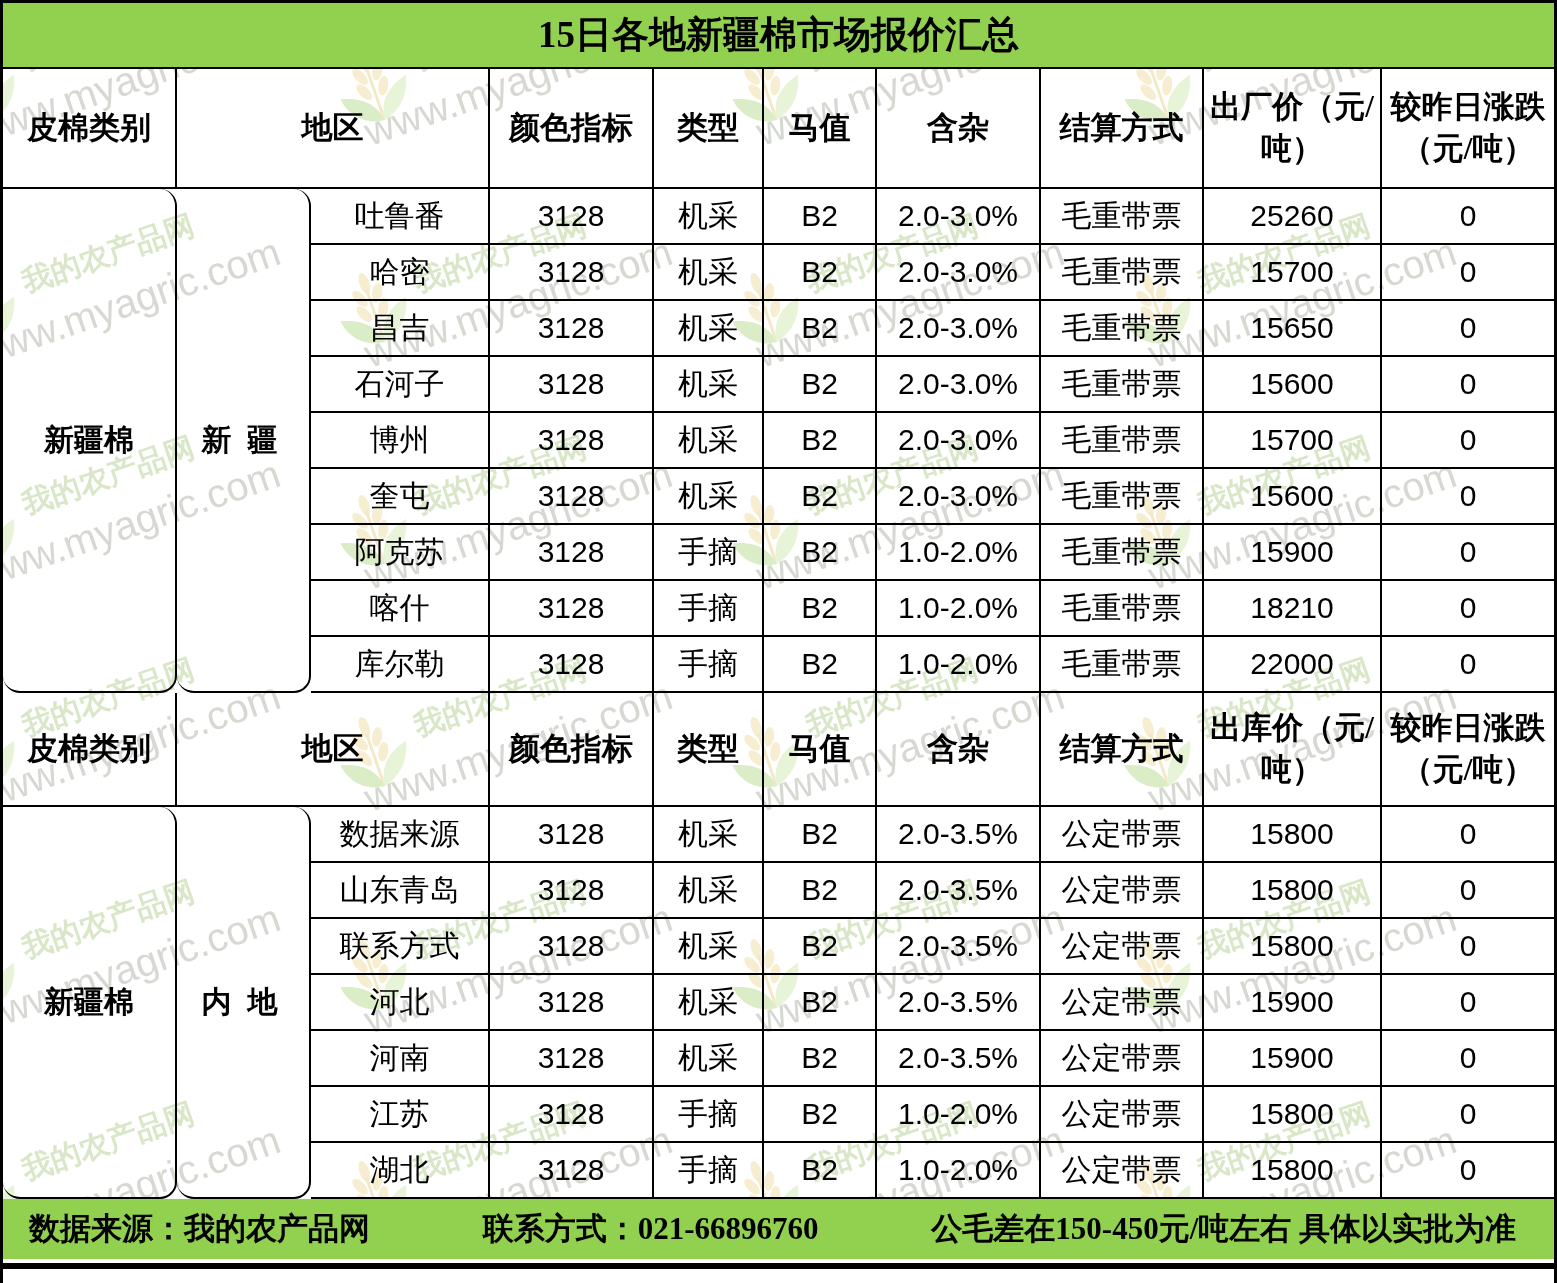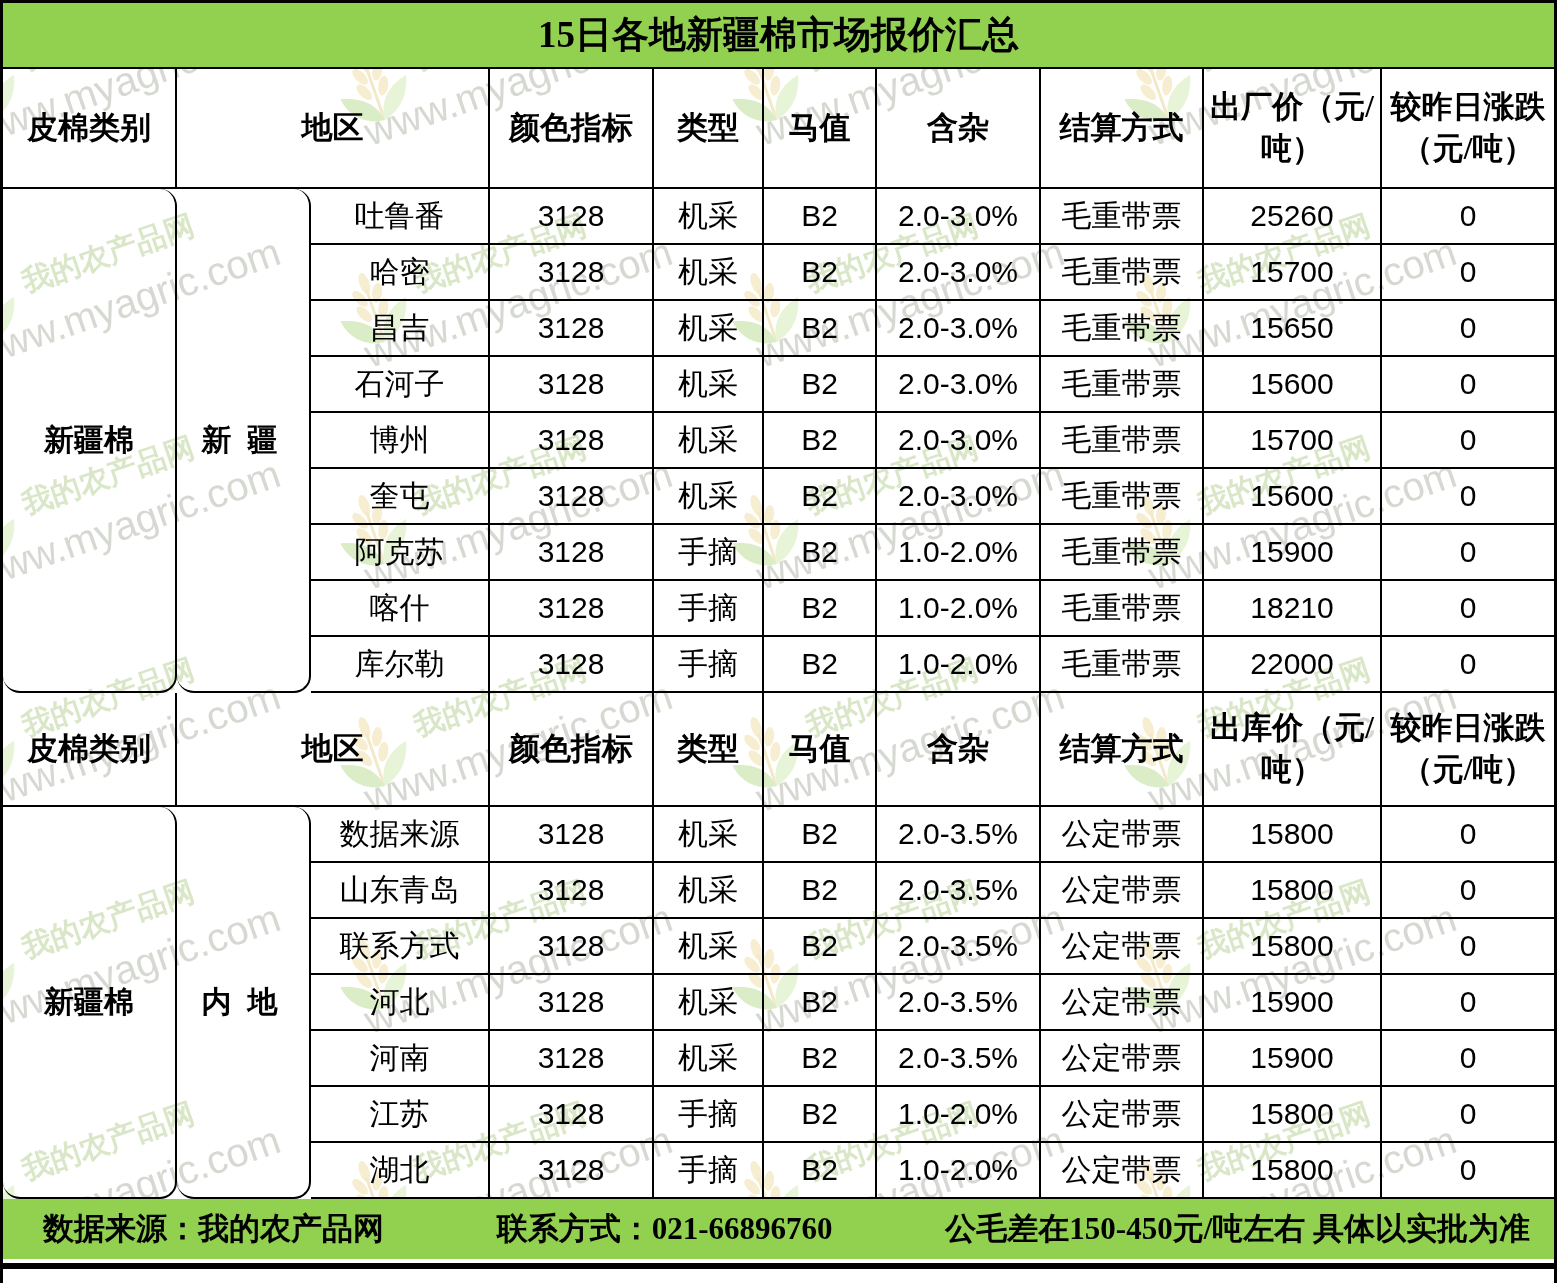--- a/index.html
+++ b/index.html
@@ -61,21 +61,21 @@
   td.merge-label {
     font-family:"Liberation Serif","DejaVu Serif",serif;
     font-weight:bold; font-size:31px;border-radius:17px;
   }
   .spread { letter-spacing:16px; padding-left:13px; }
   tr.footer-row td {
     background:#92D050; height:60px;
     border-right:none; border-bottom:none;
     font-family:"Liberation Serif","DejaVu Serif",serif;
     font-weight:bold; font-size:31px;
-    text-align:left; padding-left:40px;
+    text-align:left; padding-left:26px;
     white-space:nowrap;
   }
   .foot-seg { display:inline-block; }
   .foot-seg + .foot-seg { margin-left:105px; }
   
   .bottom-gap   { position:relative; z-index:1; height:4px; background:#ffffff; }
   .bottom-line  { position:relative; z-index:1; height:6px; background:#000000; }
   .bottom-strip { position:relative; z-index:0; height:7px; background:transparent; }
 </style>
 </head>

